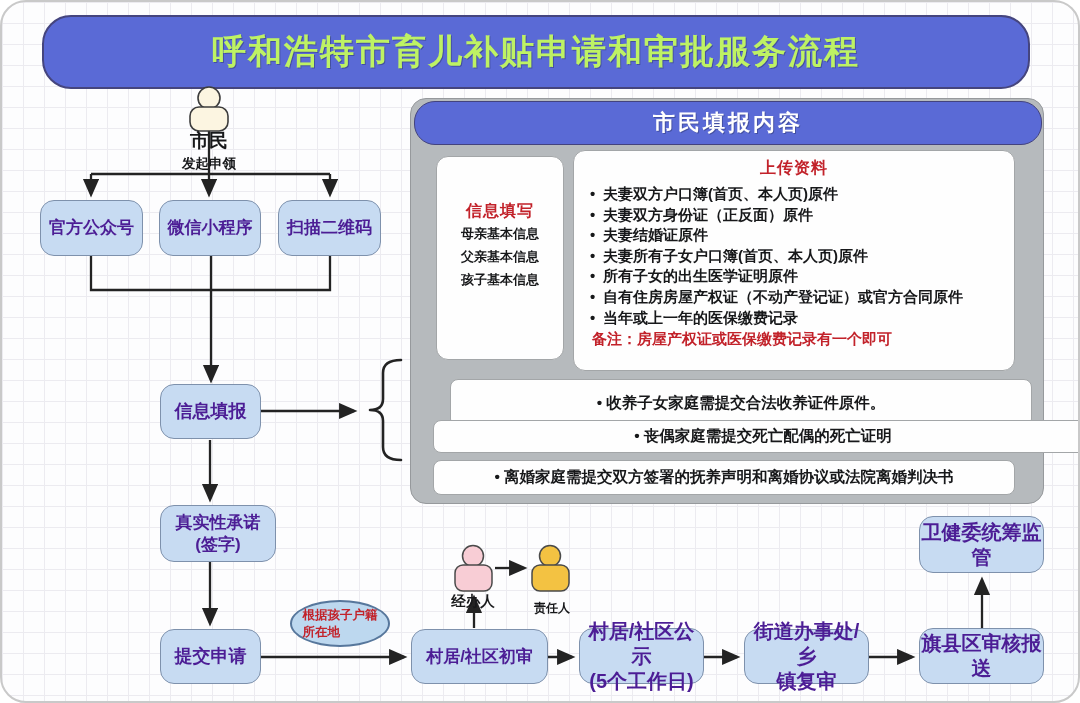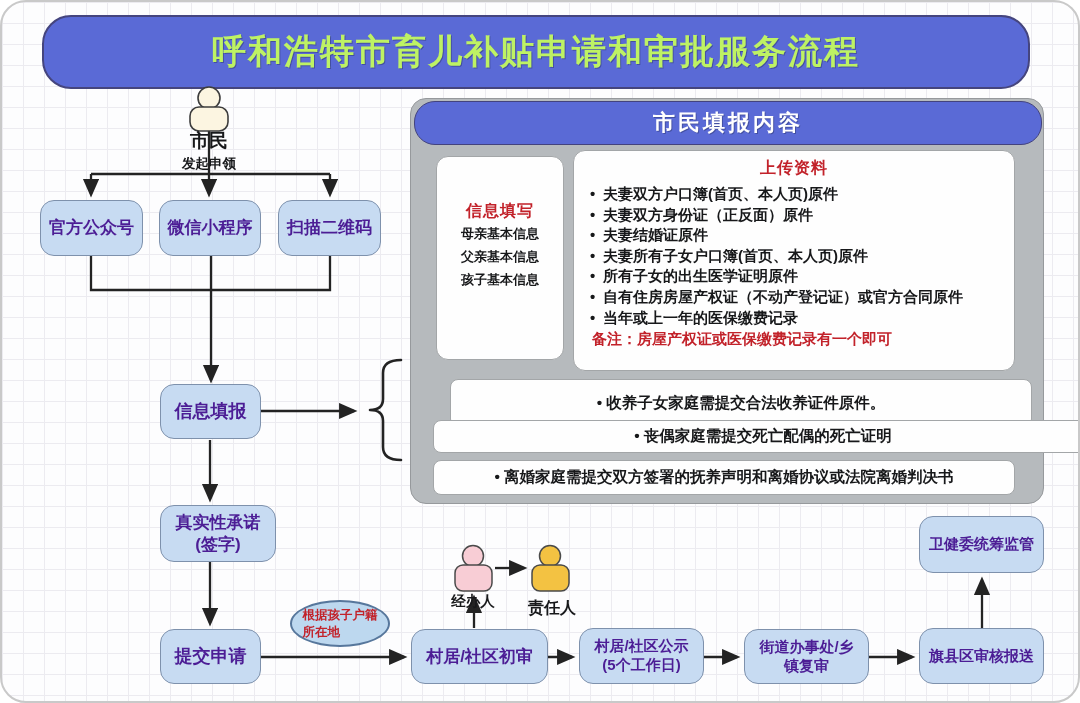--- a/index.html
+++ b/index.html
@@ -22,21 +22,21 @@
     text-shadow:1px 1px 0 rgba(0,0,0,0.25);
   }
   svg.overlay{position:absolute;left:0;top:0;z-index:2;pointer-events:none;}
   .fbox{
     background:#c7dbf2;border:1.6px solid #7e91ac;
     display:flex;align-items:center;justify-content:center;text-align:center;
     font-weight:bold;color:#4c1d95;z-index:3;white-space:pre-line;line-height:1.25;
     border-radius:14px;
   }
   .fs18{font-size:18px;}
-  .fs16{font-size:15px;}
+  .fs16{font-size:20px;}
   .fs17{font-size:17px;}
   .redtxt{color:#c2222a;font-weight:bold;}
   .lbl{display:flex;align-items:center;justify-content:center;text-align:center;z-index:4;color:#17181a;font-weight:bold;}
   .panel{
     left:408px;top:96px;width:634px;height:406px;z-index:3;
     background:#b6babd;border:1px solid #96999c;border-radius:16px;
   }
   .panel-header{
     left:3px;top:2px;width:628px;height:44px;border-radius:21px;
     background:#5a6ad6;border:1.6px solid #43437e;
@@ -169,21 +169,21 @@
     </div>
     <div class="abs bar" style="left:22px;top:361px;width:582px;height:35px;">
       <span>离婚家庭需提交双方签署的抚养声明和离婚协议或法院离婚判决书</span>
     </div>
   </div>
 
   <div class="abs ellipse redtxt">根据孩子户籍
 所在地</div>
 
   <div class="abs lbl" style="left:443px;top:591px;width:56px;height:17px;font-size:14.5px;">经办人</div>
-  <div class="abs lbl" style="left:522px;top:591px;width:56px;height:30px;font-size:16px;">责任人</div>
+  <div class="abs lbl" style="left:522px;top:591px;width:56px;height:30px;font-size:12px;">责任人</div>
 
   <div class="abs fbox fs17" style="left:409px;top:627px;width:137px;height:55px;">村居/社区初审</div>
   <div class="abs fbox fs16" style="left:577px;top:626px;width:125px;height:56px;">村居/社区公示
 (5个工作日)</div>
   <div class="abs fbox fs16" style="left:742px;top:627px;width:125px;height:55px;">街道办事处/乡
 镇复审</div>
   <div class="abs fbox fs16" style="left:917px;top:626px;width:125px;height:56px;">旗县区审核报送</div>
 
   <div class="abs fbox fs16" style="left:917px;top:514px;width:125px;height:57px;">卫健委统筹监管</div>
 

